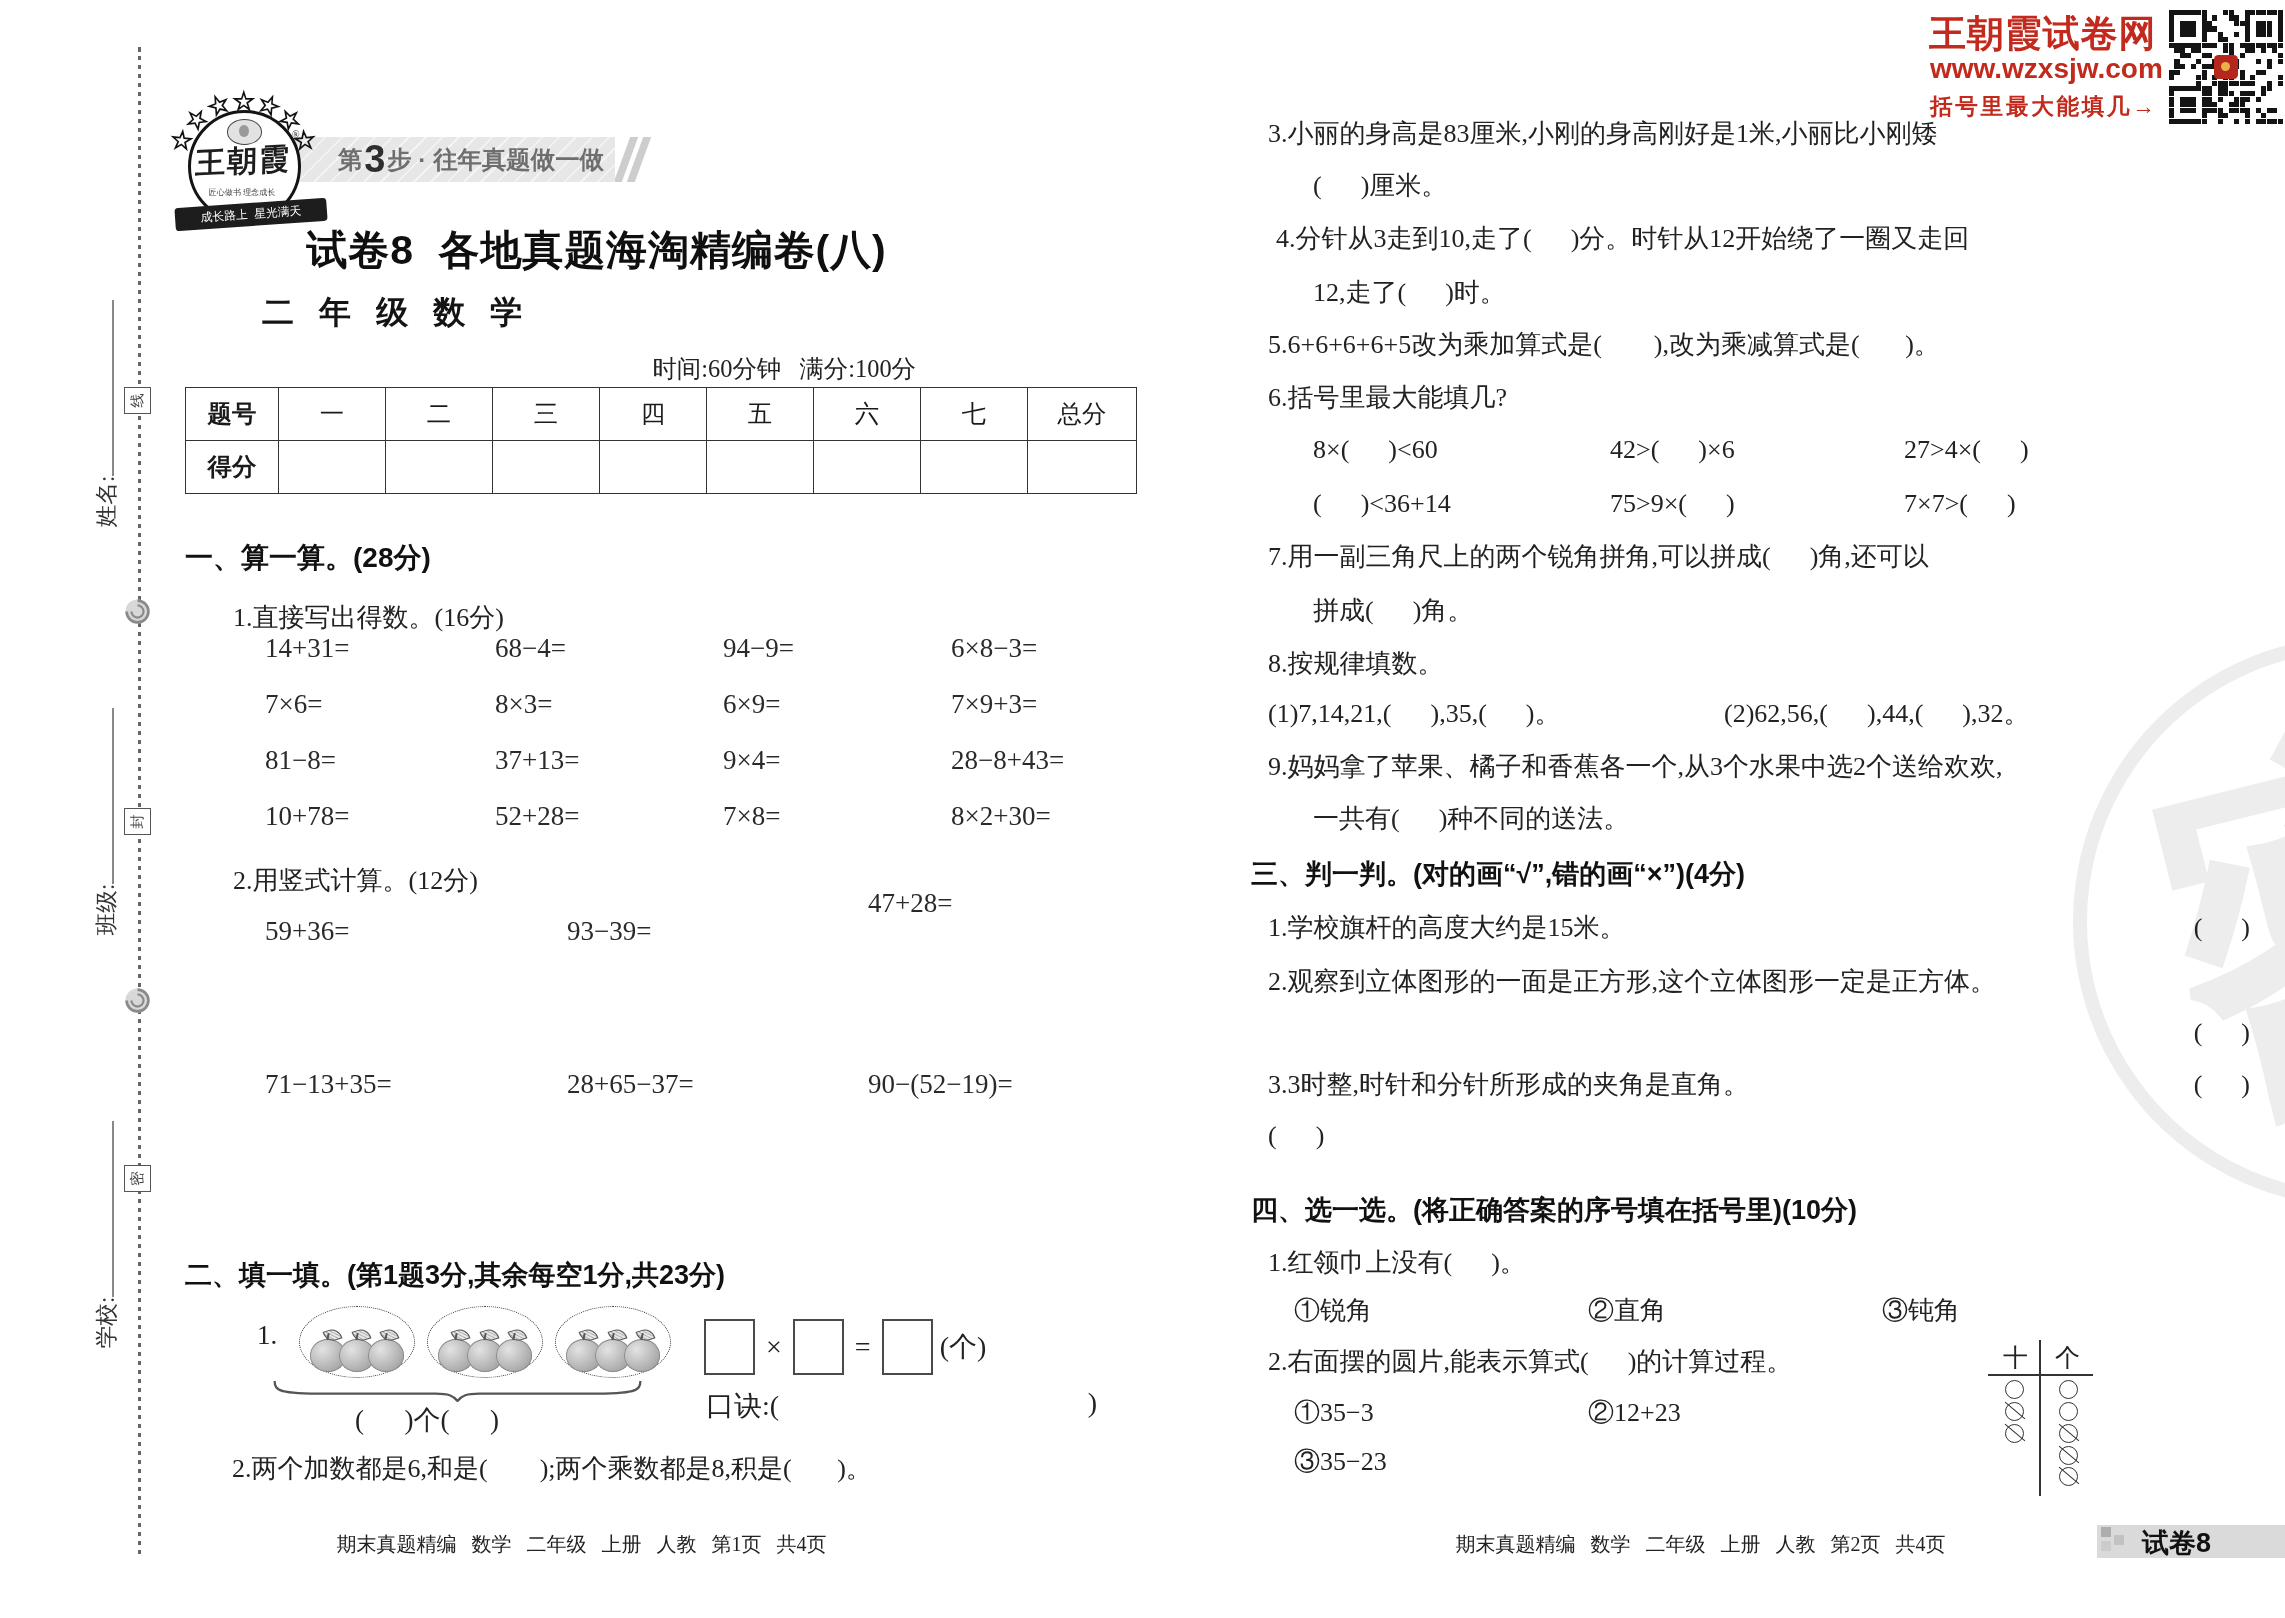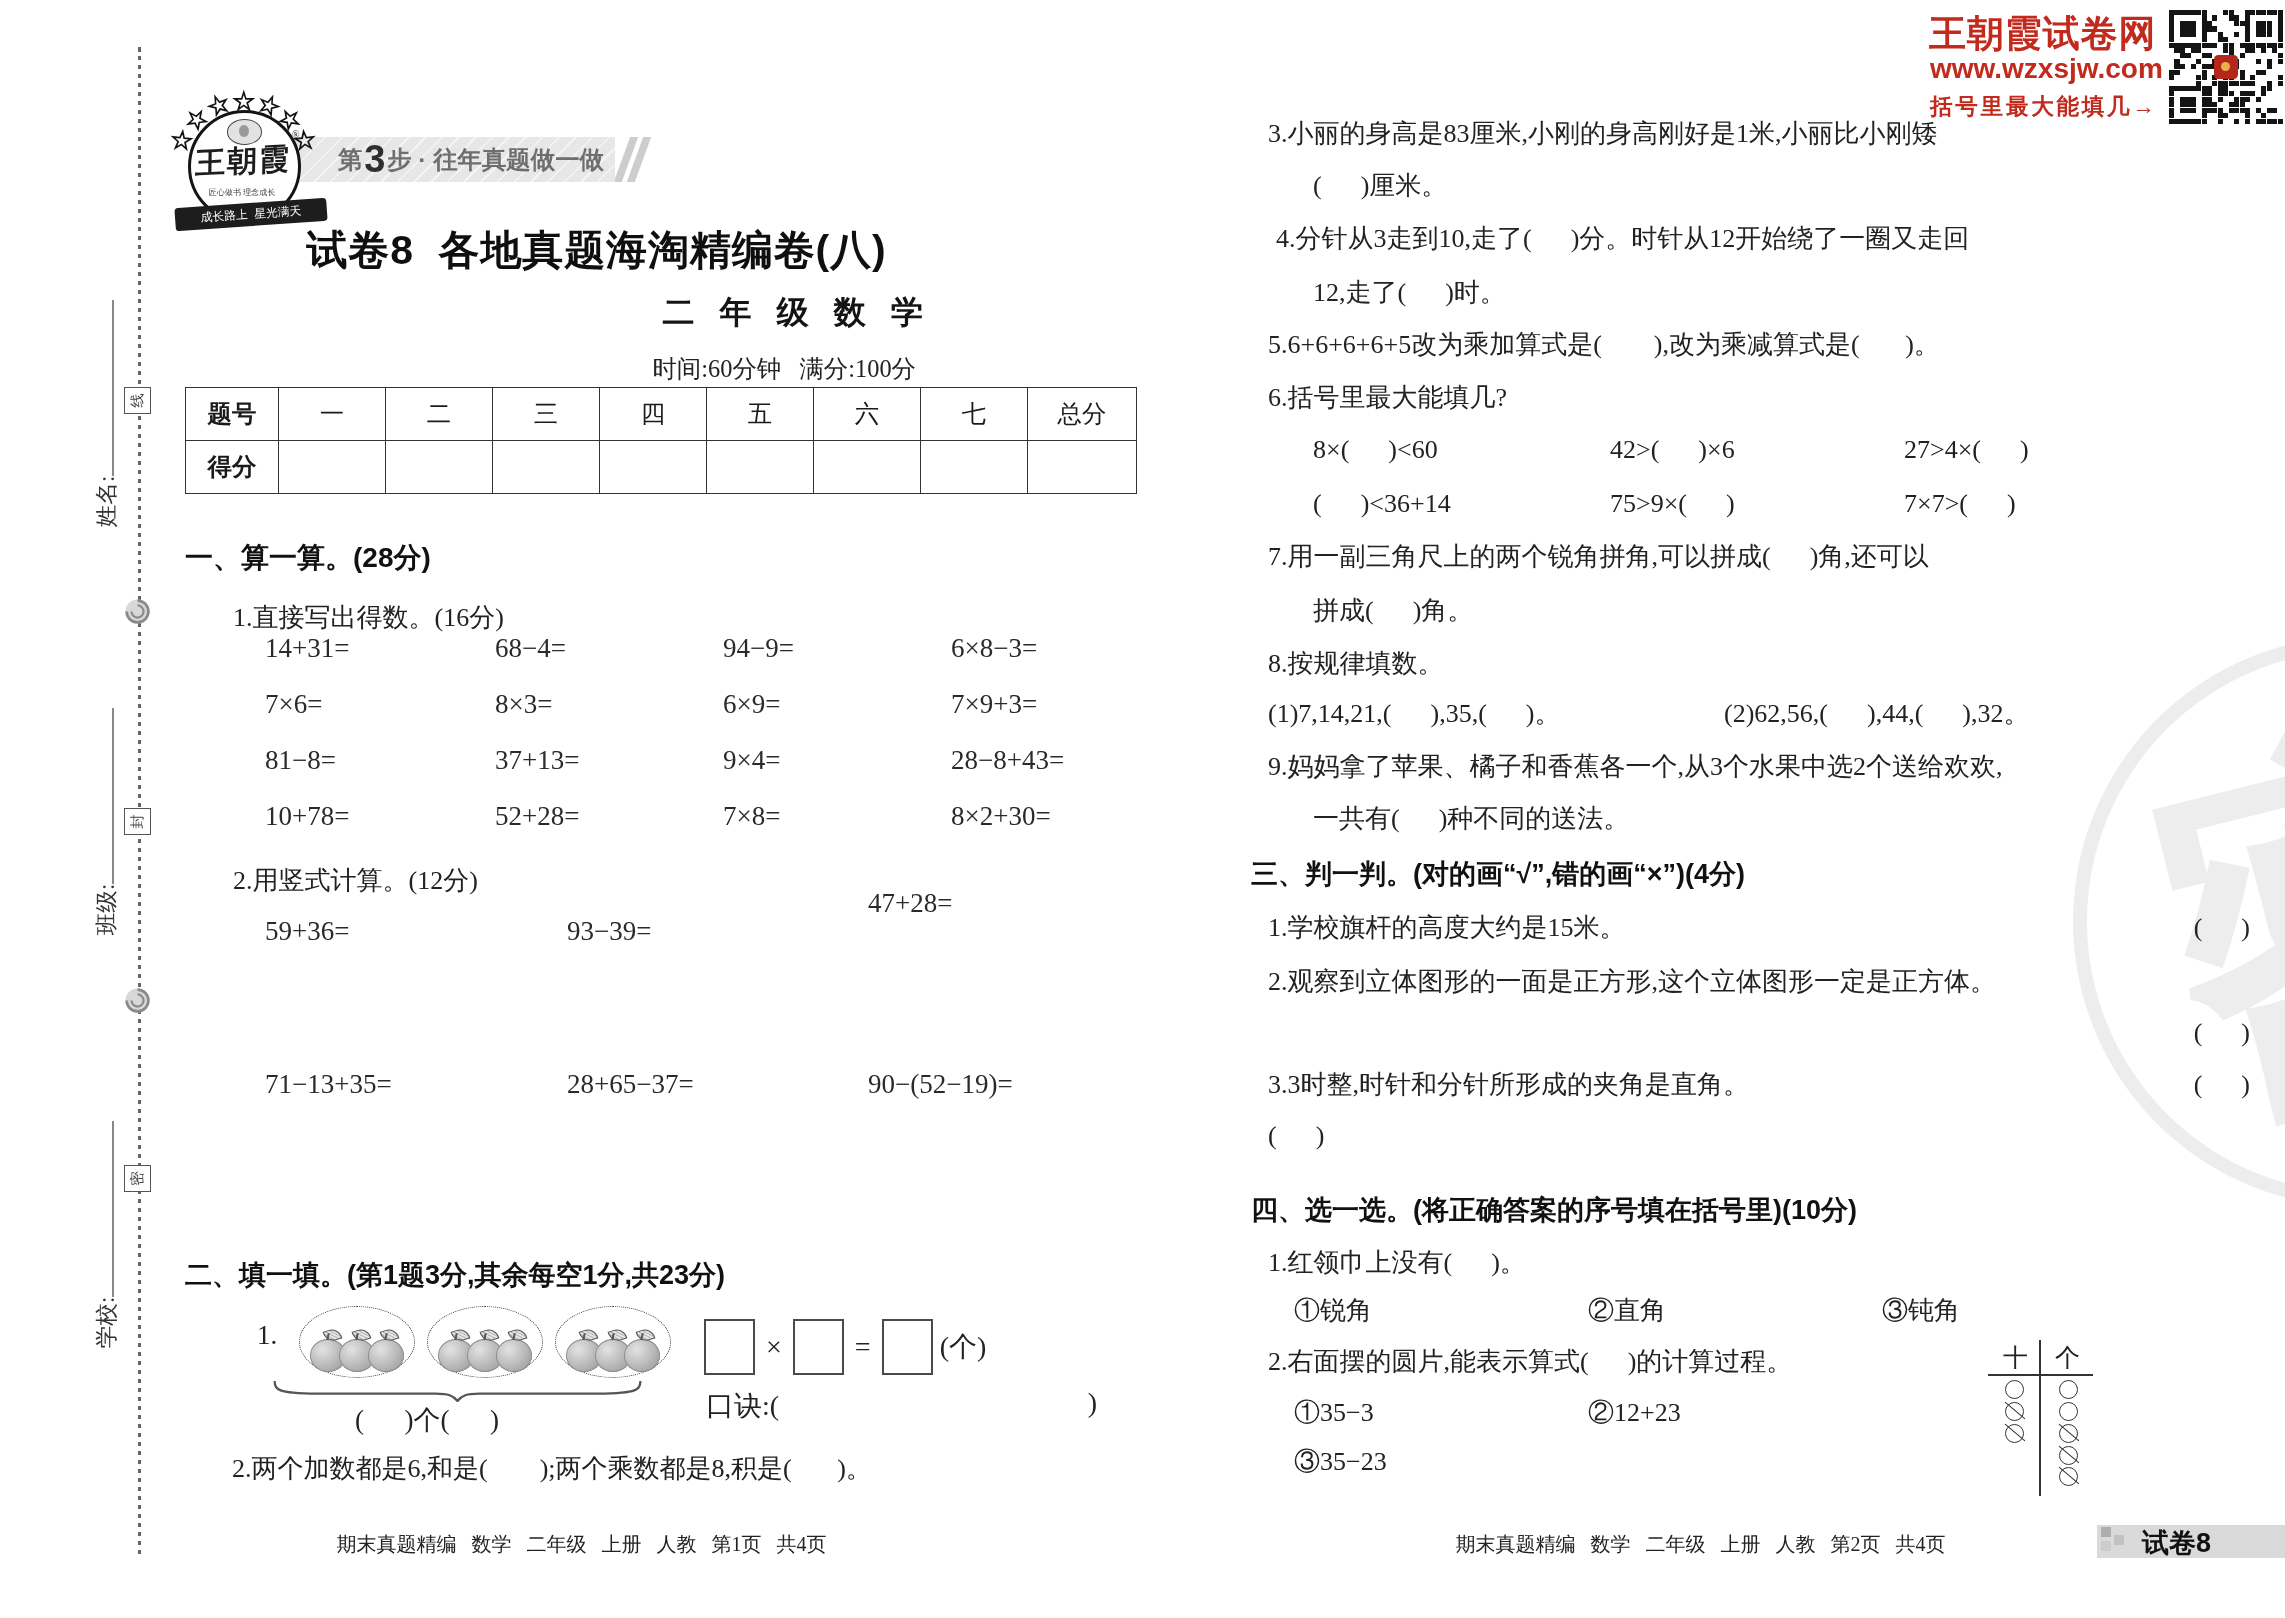--- a/index.html
+++ b/index.html
@@ -36,21 +36,21 @@
   
   .banner{position:absolute;left:291px;top:137px;width:324px;height:45px;background:#e7e7e7;z-index:1;
           background-image:repeating-linear-gradient(135deg,rgba(255,255,255,.55) 0 1.8px,transparent 1.8px 11.8px);
           display:flex;align-items:center;padding-left:47px;box-sizing:border-box;}
   .banner .t1{font-size:24.4px;font-weight:700;color:#6e6e6e;font-family:"Liberation Sans","DejaVu Sans",sans-serif;white-space:pre;}
   .banner .big3{font-size:38px;font-weight:800;color:#2e2e2e;margin:0 1.8px;font-family:"Liberation Sans","DejaVu Sans",sans-serif;}
   .stripe{position:absolute;top:137px;width:8.1px;height:45px;background:#cdcdcd;transform:skewX(-20deg);}
   
   .title{position:absolute;left:262px;top:223px;width:669px;text-align:center;font-size:41px;font-weight:900;
          color:#0f0f0f;letter-spacing:0.9px;white-space:pre;font-family:"Liberation Sans","DejaVu Sans",sans-serif;}
-  .subtitle{position:absolute;left:262px;top:291px;width:669px;text-align:right;font-size:32px;font-weight:800;
+  .subtitle{position:absolute;left:262px;top:291px;width:669px;text-align:left;font-size:32px;font-weight:800;
             color:#141414;letter-spacing:8.1px;white-space:pre;font-family:"Liberation Sans","DejaVu Sans",sans-serif;}
   .meta{position:absolute;left:507px;top:353px;width:409px;text-align:right;font-size:24.4px;color:#222;white-space:pre;}
   
   table.score{position:absolute;left:185px;top:387px;border-collapse:collapse;table-layout:fixed;}
   table.score td{border:1.8px solid #333;height:50px;text-align:center;font-size:24.4px;
                  font-family:"Liberation Sans","DejaVu Sans",sans-serif;color:#1a1a1a;}
   table.score td.lbl{font-weight:700;}
   
   .calc-grid{position:absolute;left:265px;top:633px;display:grid;grid-template-columns:230px 228px 228px 197px;
              grid-auto-rows:56px;font-size:27px;color:#2a2a2a;}

